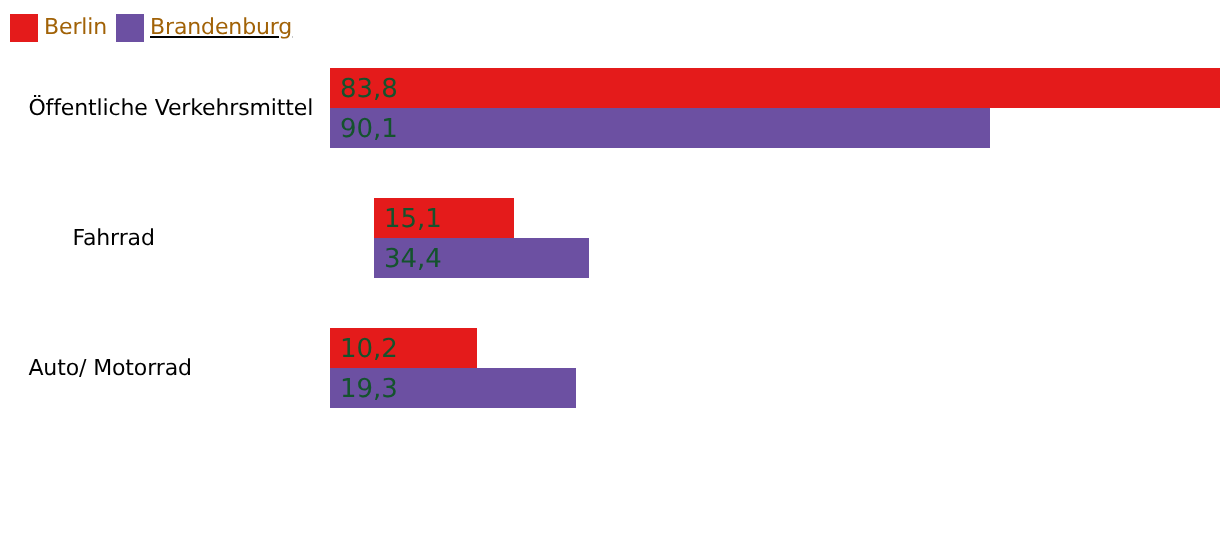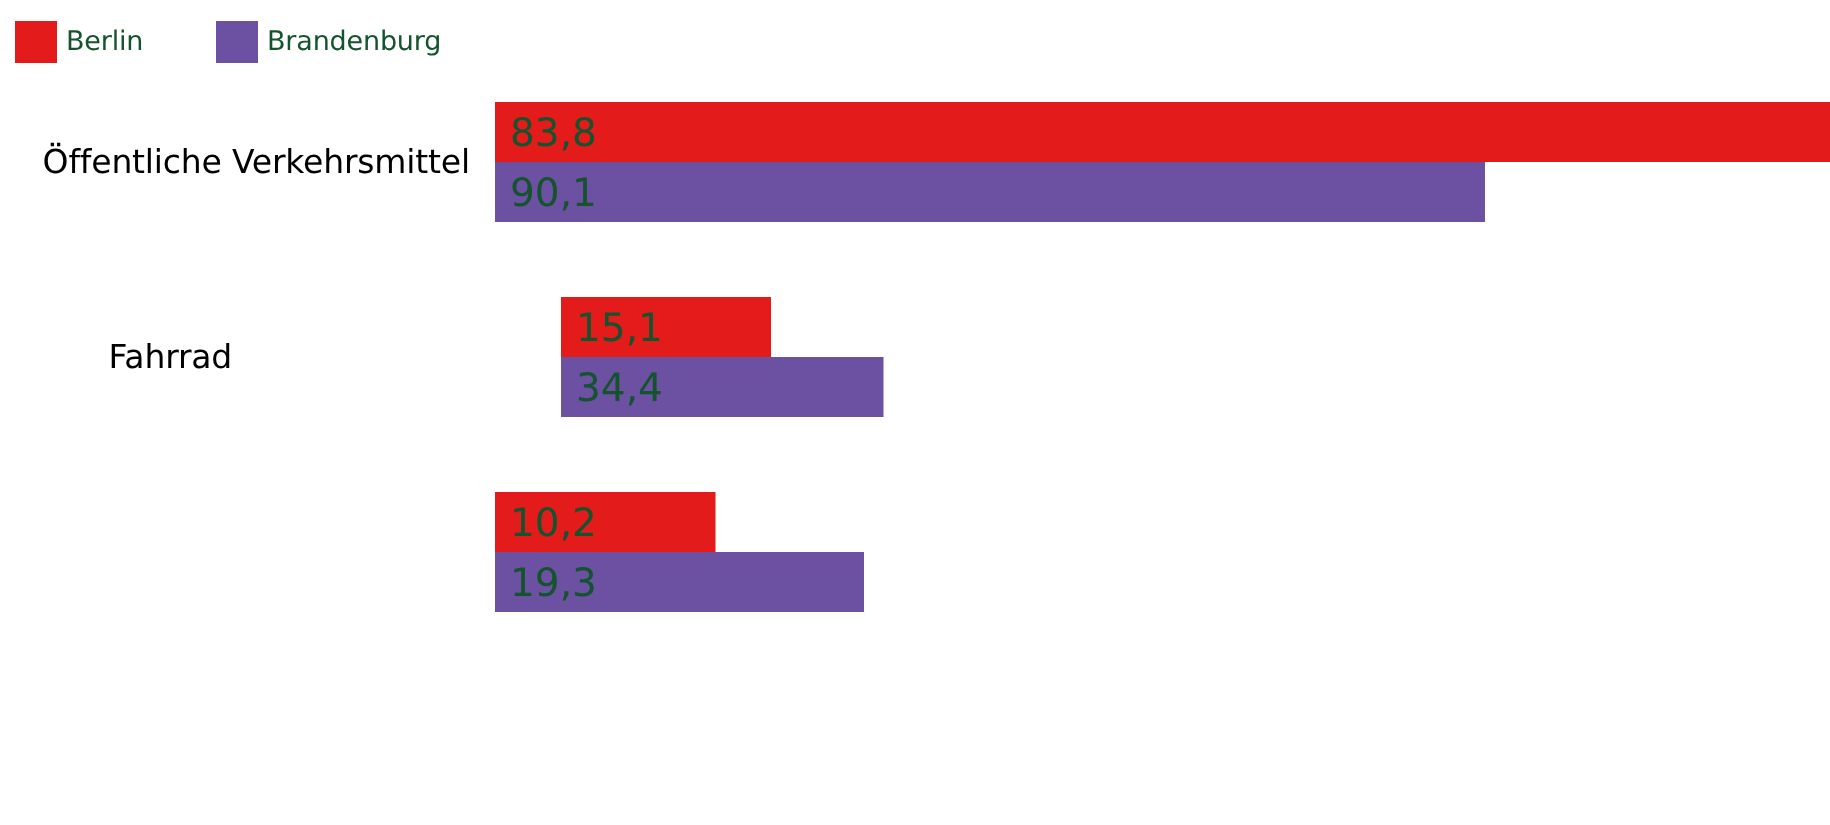--- a/index.html
+++ b/index.html
@@ -9,26 +9,26 @@
     font-family:"DejaVu Sans", sans-serif;
     -webkit-font-smoothing:antialiased;
     text-rendering:geometricPrecision;
   }
   .page { position:relative; width:1220px; height:550px; background:#ffffff; }
 
   
   .legend { position:absolute; left:0; top:0; width:1220px; height:56px; }
   .legend-item { position:absolute; top:14px; display:flex; align-items:center; }
   .legend-item.li-0 { left:10px; }
-  .legend-item.li-1 { left:144px; }
+  .legend-item.li-1 { left:116px;text-decoration:underline; }
   .swatch { width:28px; height:28px; display:block; }
   .sw-0 { background:#e41b1b; }
   .sw-1 { background:#6c50a2; }
   .legend-label {
-    font-size:18px; color:#14532d; line-height:1;
+    font-size:22px; color:#a16207; line-height:1;
     margin-left:6px; letter-spacing:-0.12px; white-space:nowrap;
   }
 
   
   .plot { position:absolute; left:16px; top:0; width:1220px; height:460px; }
   .group { position:absolute; left:0; width:1220px; height:80px; }
   .g-0 { top:68px; }
   .g-1 { top:198px;margin-left:44px; }
   .g-2 { top:328px; }
   .g-3 { top:458px; }
@@ -78,20 +78,21 @@
 
     <div class="group g-1">
       <div class="cat-label">Fahrrad</div>
       <div class="bar s-0" style="width: 139.751px; background: rgb(228, 27, 27);"></div>
       <div class="bar-value s-0">15,1</div>
       <div class="bar s-1" style="width: 215.494px; background: rgb(108, 80, 162);"></div>
       <div class="bar-value s-1">34,4</div>
     </div>
 
     <div class="group g-2">
+      <div class="cat-label">Auto/ Motorrad</div>
       <div class="bar s-0" style="width: 147.218px; background: rgb(228, 27, 27);"></div>
       <div class="bar-value s-0">10,2</div>
       <div class="bar s-1" style="width: 246.431px; background: rgb(108, 80, 162);"></div>
       <div class="bar-value s-1">19,3</div>
     </div>
 
 
   </div>
 </div>
 

